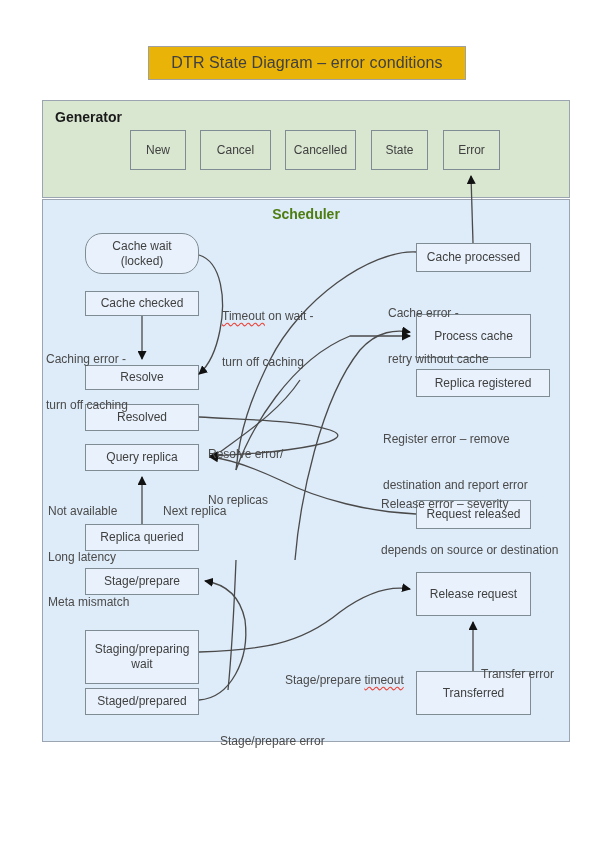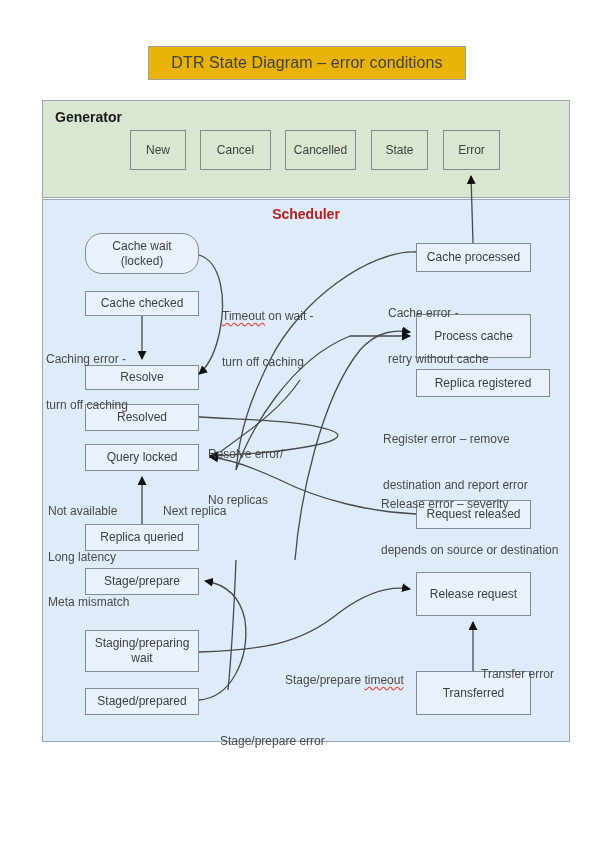--- a/index.html
+++ b/index.html
@@ -75,21 +75,21 @@
     color: #1a1a1a;
   }
   .panel-label-center {
     position: absolute;
     left: 0;
     right: 0;
     top: 6px;
     text-align: center;
     font-size: 14px;
     font-weight: bold;
-    color: #b91c1c;
+    color: #4d7c0f;
   }
   
   .state {
     position: absolute;
     box-sizing: border-box;
     border: 1px solid #7f8c93;
     display: flex;
     align-items: center;
     justify-content: center;
     text-align: center;
@@ -158,29 +158,29 @@
   <div class="state state-sch" style="left:85px;top:291px;width:114px;height:25px;">
     <span>Cache checked</span>
   </div>
   <div class="state state-sch" style="left:85px;top:365px;width:114px;height:25px;">
     <span>Resolve</span>
   </div>
   <div class="state state-sch" style="left:85px;top:404px;width:114px;height:27px;">
     <span>Resolved</span>
   </div>
   <div class="state state-sch" style="left:85px;top:444px;width:114px;height:27px;">
-    <span>Query locked</span>
+    <span>Query replica</span>
   </div>
   <div class="state state-sch" style="left:85px;top:524px;width:114px;height:27px;">
     <span>Replica queried</span>
   </div>
   <div class="state state-sch" style="left:85px;top:568px;width:114px;height:27px;">
     <span>Stage/prepare</span>
   </div>
-  <div class="state state-sch" style="left:85px;top:630px;width:114px;height:42px;">
+  <div class="state state-sch" style="left:85px;top:630px;width:114px;height:54px;">
     <span style="white-space:pre;">Staging/preparing
 wait</span>
   </div>
   <div class="state state-sch" style="left:85px;top:688px;width:114px;height:27px;">
     <span>Staged/prepared</span>
   </div>
 
   <div class="state state-sch" style="left:416px;top:243px;width:115px;height:29px;">
     <span>Cache processed</span>
   </div>

